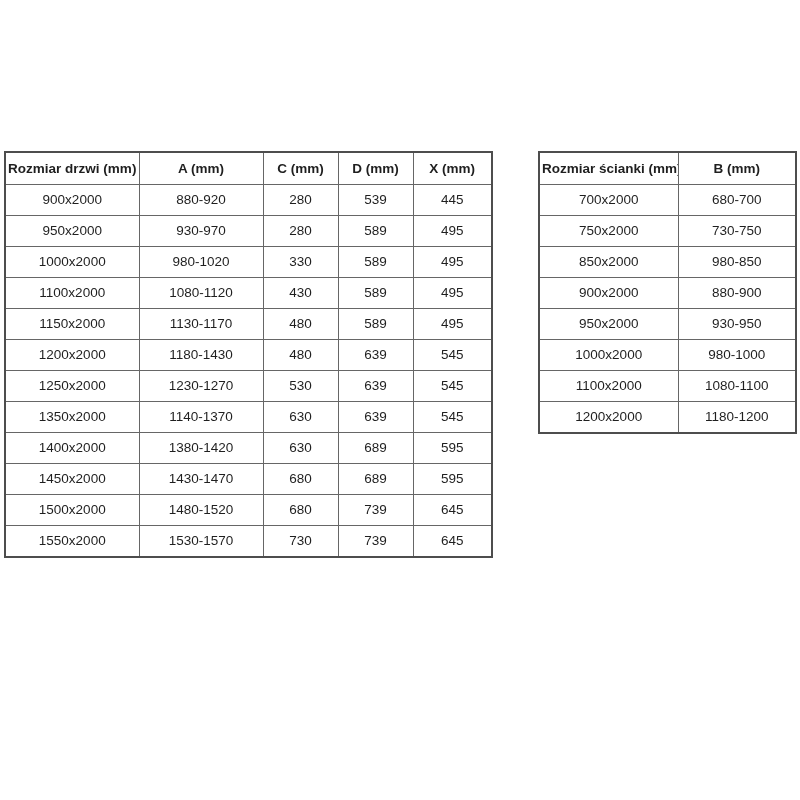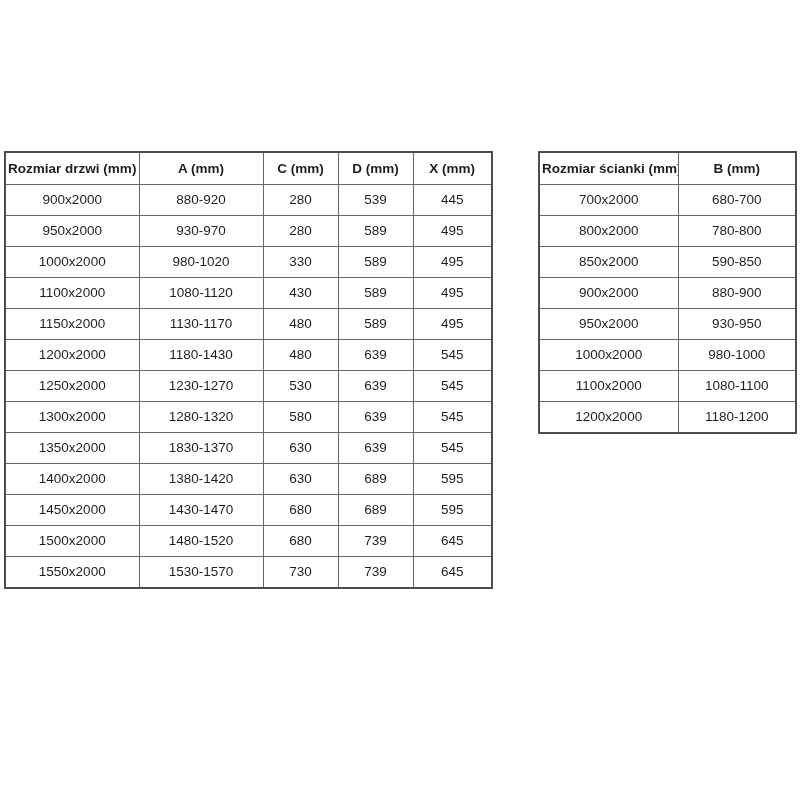--- a/index.html
+++ b/index.html
@@ -120,29 +120,22 @@
           <td>545</td>
         </tr>
         <tr>
           <td>1250x2000</td>
           <td>1230-1270</td>
           <td>530</td>
           <td>639</td>
           <td>545</td>
         </tr>
         <tr>
-          <td>1300x2000</td>
-          <td>1280-1320</td>
-          <td>580</td>
-          <td>639</td>
-          <td>545</td>
-        </tr>
-        <tr>
           <td>1350x2000</td>
-          <td>1830-1370</td>
+          <td>1140-1370</td>
           <td>630</td>
           <td>639</td>
           <td>545</td>
         </tr>
         <tr>
           <td>1400x2000</td>
           <td>1380-1420</td>
           <td>630</td>
           <td>689</td>
           <td>595</td>
@@ -181,26 +174,26 @@
           <th>Rozmiar ścianki (mm)</th>
           <th>B (mm)</th>
         </tr>
     </thead>
     <tbody>
         <tr>
           <td>700x2000</td>
           <td>680-700</td>
         </tr>
         <tr>
-          <td>800x2000</td>
-          <td>780-800</td>
+          <td>750x2000</td>
+          <td>730-750</td>
         </tr>
         <tr>
           <td>850x2000</td>
-          <td>590-850</td>
+          <td>980-850</td>
         </tr>
         <tr>
           <td>900x2000</td>
           <td>880-900</td>
         </tr>
         <tr>
           <td>950x2000</td>
           <td>930-950</td>
         </tr>
         <tr>

